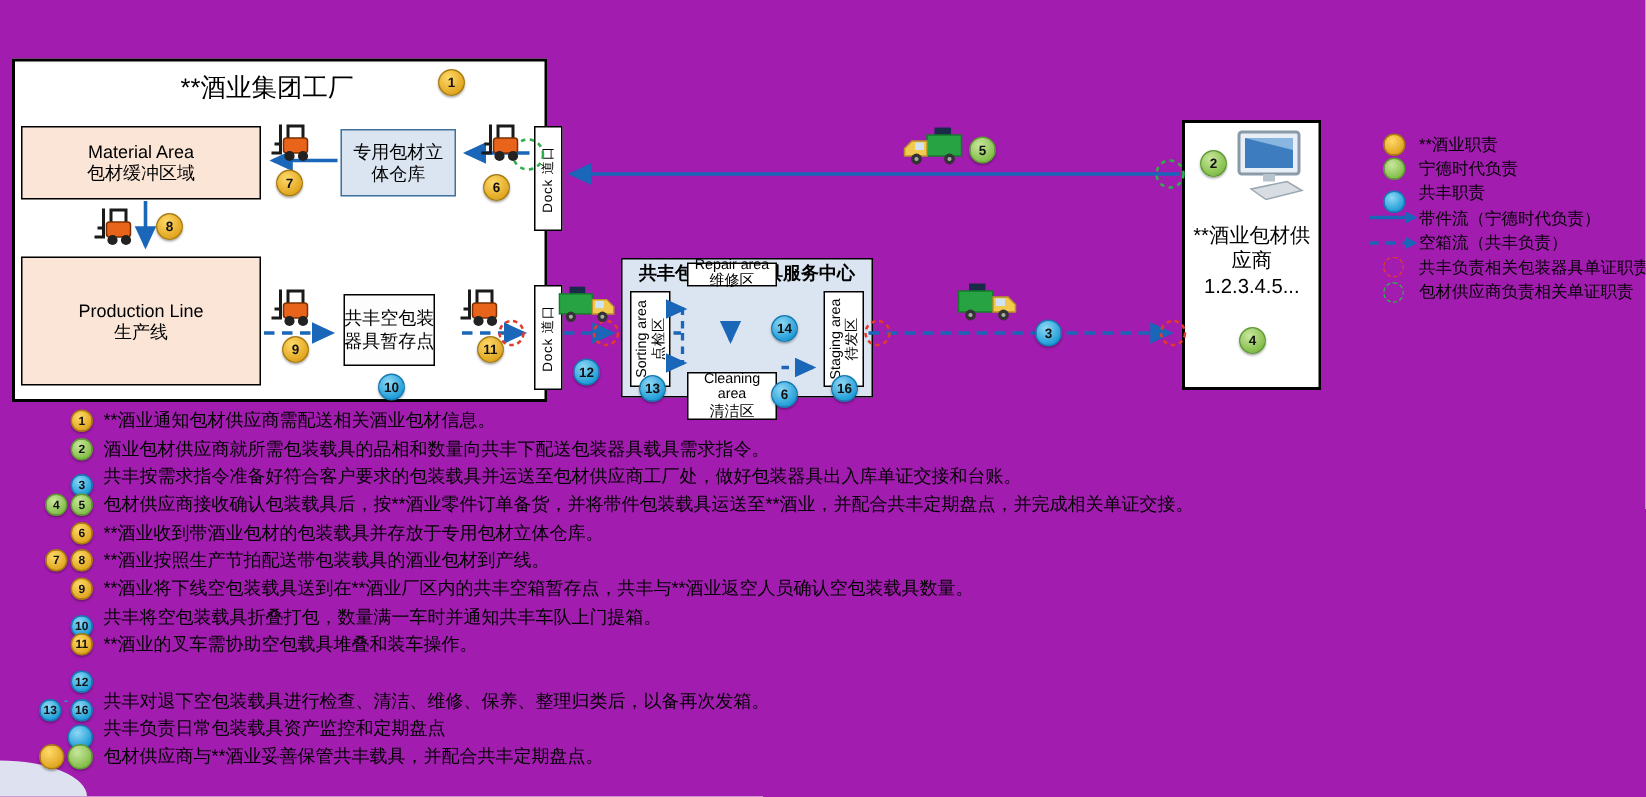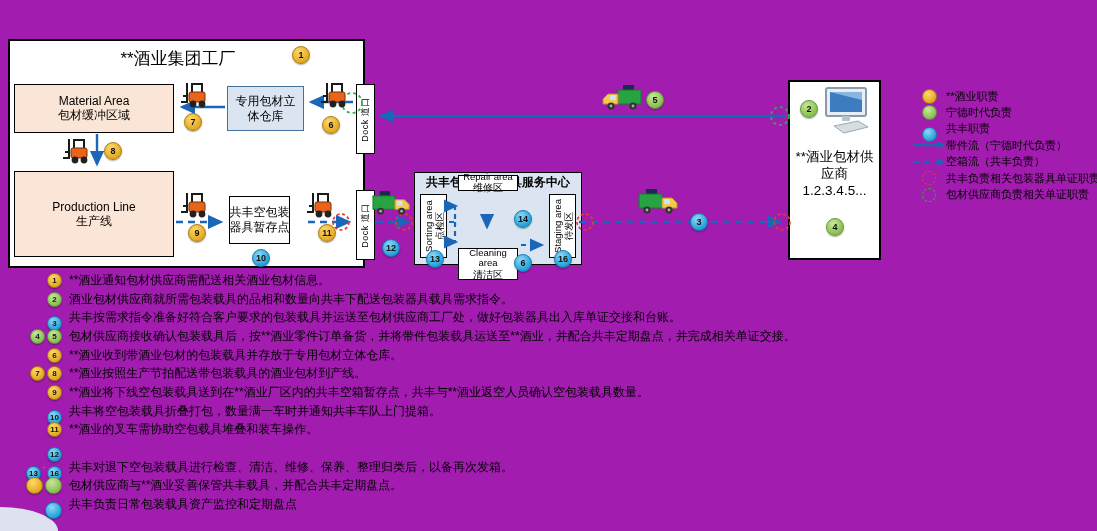--- a/index.html
+++ b/index.html
@@ -350,26 +350,26 @@
     <div class="note-row">
       <span class="nb">
         <span class="badge inline blue">13</span>
         <span class="bdash"></span>
         <span class="badge inline blue">16</span>
       </span>
       <span class="nt">共丰对退下空包装载具进行检查、清洁、维修、保养、整理归类后，以备再次发箱。</span>
     </div>
     <div class="note-row">
       <span class="nb">
+          <span class="badge inline blue" style="width:15px;height:15px;"></span>
+        </span>
+      <span class="nt">共丰负责日常包装载具资产监控和定期盘点</span>
+    </div>
+    <div class="note-row">
+      <span class="nb">
         <span class="badge inline yellow" style="width:15px;height:15px;"></span>
         <span class="badge inline green" style="width:15px;height:15px;"></span>
       </span>
       <span class="nt">包材供应商与**酒业妥善保管共丰载具，并配合共丰定期盘点。</span>
     </div>
-    <div class="note-row">
-      <span class="nb">
-          <span class="badge inline blue" style="width:15px;height:15px;"></span>
-        </span>
-      <span class="nt">共丰负责日常包装载具资产监控和定期盘点</span>
-    </div>
   </div>
 
 </div>
 
 </body></html>

